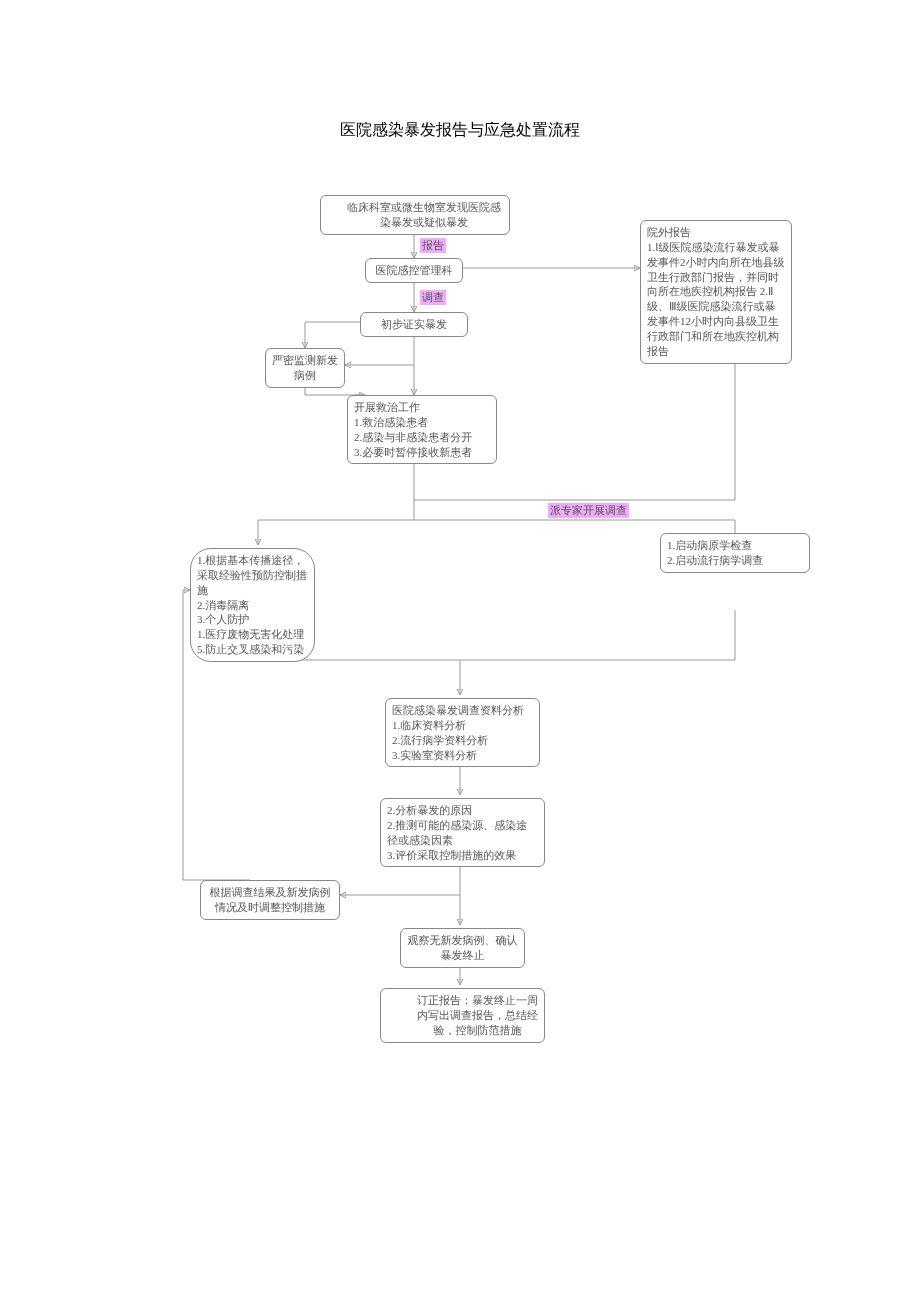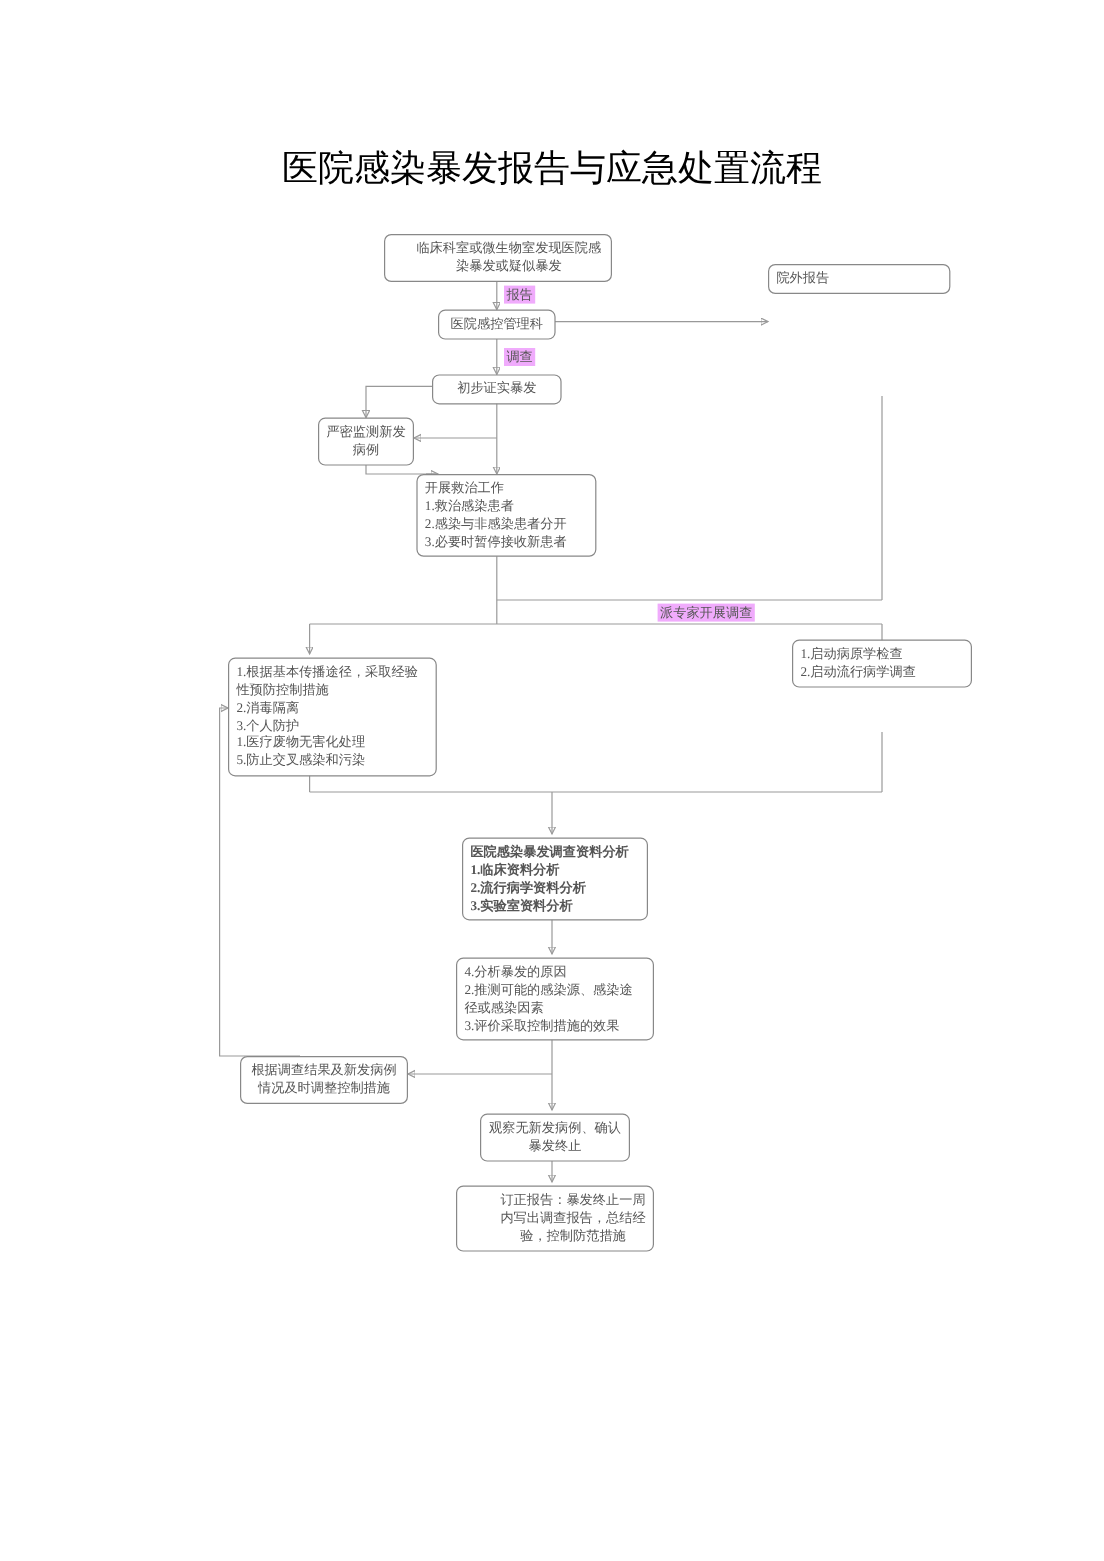--- a/index.html
+++ b/index.html
@@ -10,21 +10,21 @@
     width: 920px;
     height: 1301px;
     position: relative;
   }
   .title {
     position: absolute;
     top: 120px;
     left: 0;
     width: 920px;
     text-align: center;
-    font-size: 30px;
+    font-size: 16px;
     color: #000;
     font-family: Liberation Sans, sans-serif;
   }
   .box {
     position: absolute;
     border: 1px solid #888;
     border-radius: 6px;
     background: #fff;
     font-size: 11px;
     color: #555;
@@ -131,46 +131,47 @@
 
 <div class="box" style="left:347px; top:395px; width:150px;">
   <div>开展救治工作</div>
   <div>1.救治感染患者</div>
   <div>2.感染与非感染患者分开</div>
   <div>3.必要时暂停接收新患者</div>
 </div>
 
 <div class="box" style="left:640px; top:220px; width:152px;">
   <div>院外报告</div>
+  <div>1.Ⅰ级医院感染流行暴发或暴发事件2小时内向所在地县级卫生行政部门报告，并同时向所在地疾控机构报告 2.Ⅱ级、Ⅲ级医院感染流行或暴发事件12小时内向县级卫生行政部门和所在地疾控机构报告</div>
 </div>
 
 <div class="label" style="left:548px; top:503px;">派专家开展调查</div>
 
-<div class="box" style="left:190px; top:548px; width:174px;">
+<div class="box" style="left:190px; top:548px; width:125px;border-radius:21px;">
   <div>1.根据基本传播途径，采取经验性预防控制措施</div>
   <div>2.消毒隔离</div>
   <div>3.个人防护</div>
   <div>1.医疗废物无害化处理</div>
   <div>5.防止交叉感染和污染</div>
 </div>
 
 <div class="box" style="left:660px; top:533px; width:150px;">
   <div>1.启动病原学检查</div>
   <div>2.启动流行病学调查</div>
 </div>
 
-<div class="box" style="left:385px; top:698px; width:155px;font-weight:bold;">
+<div class="box" style="left:385px; top:698px; width:155px;">
   <div>医院感染暴发调查资料分析</div>
   <div>1.临床资料分析</div>
   <div>2.流行病学资料分析</div>
   <div>3.实验室资料分析</div>
 </div>
 
 <div class="box" style="left:380px; top:798px; width:165px;">
-  <div>4.分析暴发的原因</div>
+  <div>2.分析暴发的原因</div>
   <div>2.推测可能的感染源、感染途径或感染因素</div>
   <div>3.评价采取控制措施的效果</div>
 </div>
 
 <div class="box center" style="left:200px; top:880px; width:140px;">根据调查结果及新发病例情况及时调整控制措施</div>
 
 <div class="box center" style="left:400px; top:928px; width:125px;">观察无新发病例、确认暴发终止</div>
 
 <div class="box center" style="left:380px; top:988px; width:165px;padding-left:36px;">订正报告：暴发终止一周内写出调查报告，总结经验，控制防范措施</div>
 

